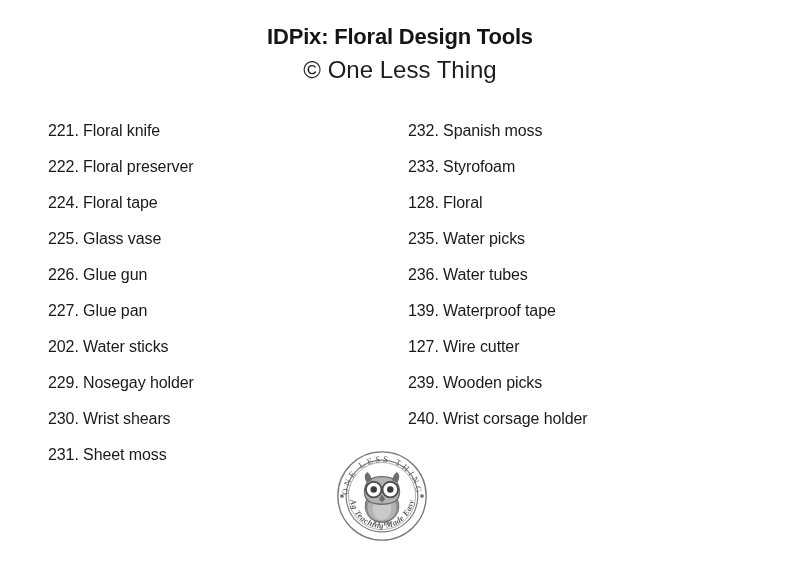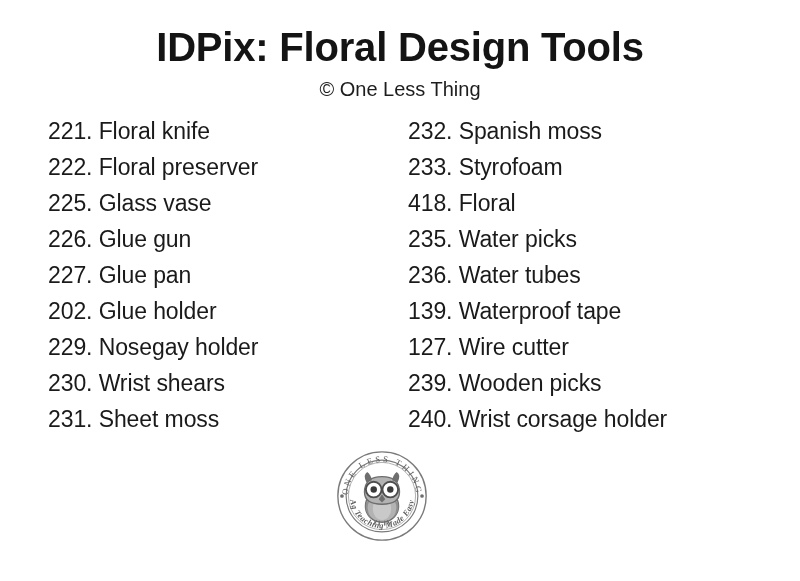--- a/index.html
+++ b/index.html
@@ -23,29 +23,29 @@
     box-sizing: border-box;
   }
 
   
   .header {
     width: 100%;
     text-align: center;
     padding-top: 24px;
   }
   .title {
-    font-size: 40px;
+    font-size: 22px;
     font-weight: bold;
     letter-spacing: -0.2px;
     color: #141414;
     line-height: 1.15;
     margin: 0;
   }
   .subtitle {
-    font-size: 20px;
+    font-size: 24px;
     font-weight: normal;
     color: #1d1d1d;
     line-height: 1.2;
     margin: 7px 0 0 0;
   }
 
   
   .columns {
     position: absolute;
     top: 113px;
@@ -64,21 +64,21 @@
   .col-right {
     width: 420px;
     padding-left: 28px;
   }
   .item-list {
     list-style: none;
     margin: 0;
     padding: 0;
   }
   .item {
-    font-size: 23px;
+    font-size: 16px;
     line-height: 36px;
     color: #1a1a1a;
     white-space: nowrap;
     letter-spacing: -0.1px;
   }
   .item .num {
     display: inline;
   }
   .item .label {
     display: inline;
@@ -112,34 +112,38 @@
       <ul class="item-list">
         <li class="item">
           <span class="num">221.</span>
           <span class="label">Floral knife</span>
         </li>
         <li class="item">
           <span class="num">222.</span>
           <span class="label">Floral preserver</span>
         </li>
         <li class="item">
+          <span class="num">224.</span>
+          <span class="label">Floral tape</span>
+        </li>
+        <li class="item">
           <span class="num">225.</span>
           <span class="label">Glass vase</span>
         </li>
         <li class="item">
           <span class="num">226.</span>
           <span class="label">Glue gun</span>
         </li>
         <li class="item">
           <span class="num">227.</span>
           <span class="label">Glue pan</span>
         </li>
         <li class="item">
           <span class="num">202.</span>
-          <span class="label">Glue holder</span>
+          <span class="label">Water sticks</span>
         </li>
         <li class="item">
           <span class="num">229.</span>
           <span class="label">Nosegay holder</span>
         </li>
         <li class="item">
           <span class="num">230.</span>
           <span class="label">Wrist shears</span>
         </li>
         <li class="item">
@@ -153,21 +157,21 @@
       <ul class="item-list">
         <li class="item">
           <span class="num">232.</span>
           <span class="label">Spanish moss</span>
         </li>
         <li class="item">
           <span class="num">233.</span>
           <span class="label">Styrofoam</span>
         </li>
         <li class="item">
-          <span class="num">418.</span>
+          <span class="num">128.</span>
           <span class="label">Floral</span>
         </li>
         <li class="item">
           <span class="num">235.</span>
           <span class="label">Water picks</span>
         </li>
         <li class="item">
           <span class="num">236.</span>
           <span class="label">Water tubes</span>
         </li>

